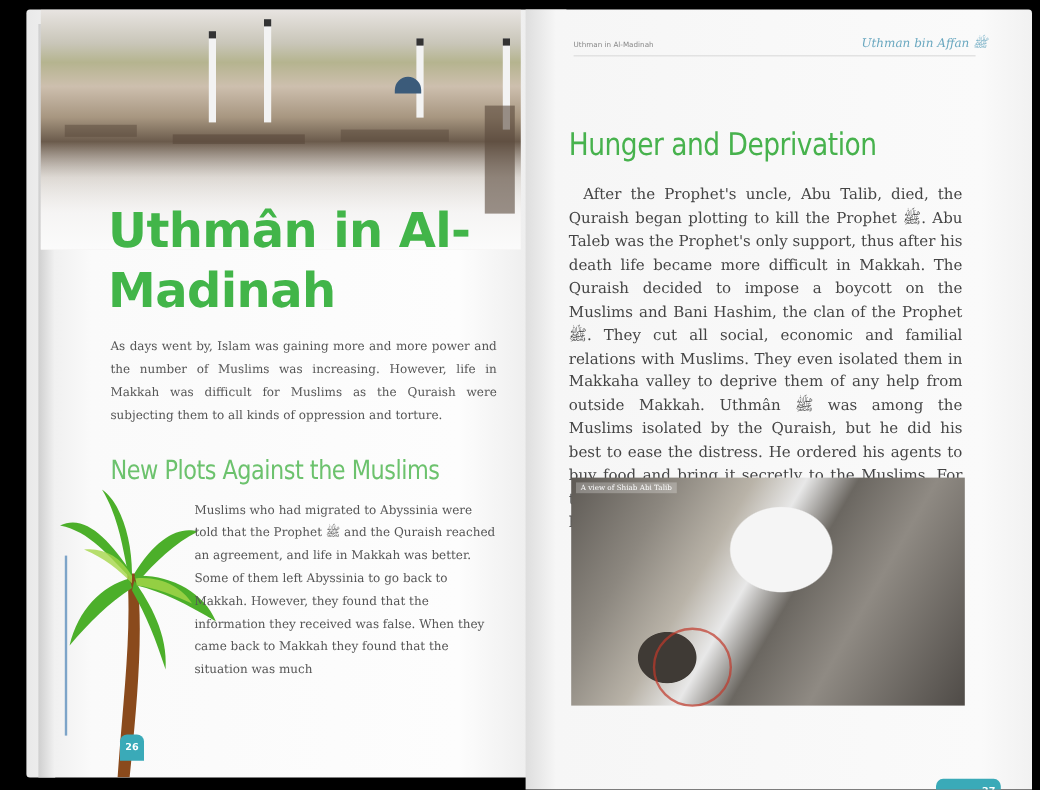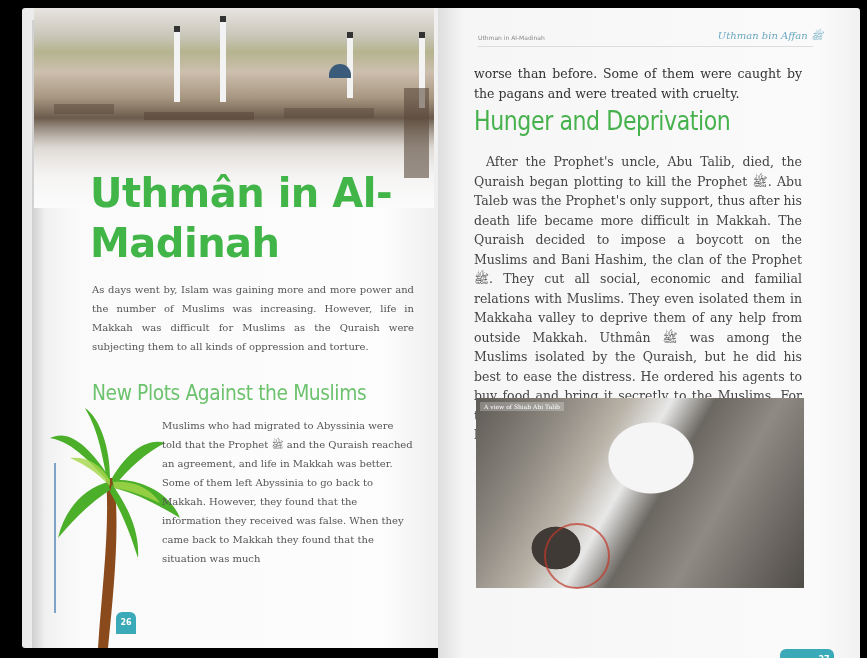--- a/index.html
+++ b/index.html
@@ -49,21 +49,21 @@
   }
   #section1-text { left:140px; top:408px; width:254px; text-align:left; }
   #palm {
     position:absolute; left:18px; top:400px; width:150px; height:240px;
   }
   .page-badge {
     position:absolute; width:20px; height:22px; border-radius:6px 6px 0 0;
     background:#3aaab8; color:#fff; font-family:"DejaVu Sans", sans-serif;
     font-size:8px; font-weight:bold; text-align:center; line-height:22px;
   }
-  #left-badge { left:78px; top:604px;margin-left:16px; }
+  #left-badge { left:78px; top:604px; }
   
   #right-page {
     left:438px; top:8px; width:422px; height:657px;
     background:linear-gradient(90deg,#dedede 0%,#f6f6f6 6%,#fafafa 90%,#f1f1f1 100%);
     border-radius:0 3px 3px 0;
   }
   #running-header {
     position:absolute; left:40px; top:26px; width:335px; height:12px;
     border-bottom:1px solid #ddd;
   }
@@ -138,21 +138,20 @@
 
   <div class="page-badge" id="left-badge">26</div>
 </div>
 
 <div class="page" id="right-page">
   <div id="running-header">
     <span id="header-left">Uthman in Al-Madinah</span>
     <span id="header-right">Uthman bin Affan ﷺ</span>
   </div>
 
-  <div class="body-text" id="continued-text">worse than before. Some of them were caught by the pagans and were treated with cruelty.</div>
 
   <div id="section2-heading">Hunger and Deprivation</div>
 
   <div class="body-text" id="section2-text">After the Prophet's uncle, Abu Talib, died, the Quraish began plotting to kill the Prophet ﷺ. Abu Taleb was the Prophet's only support, thus after his death life became more difficult in Makkah. The Quraish decided to impose a boycott on the Muslims and Bani Hashim, the clan of the Prophet ﷺ. They cut all social, economic and familial relations with Muslims. They even isolated them in Makkaha valley to deprive them of any help from outside Makkah. Uthmân ﷺ was among the Muslims isolated by the Quraish, but he did his best to ease the distress. He ordered his agents to buy food and bring it secretly to the Muslims. For three long years the Muslims suffered a lot from hunger.</div>
 
   <div id="aerial-photo">
     <div id="aerial-circle"></div>
     <div id="aerial-caption">A view of Shiab Abi Talib</div>
   </div>
 

